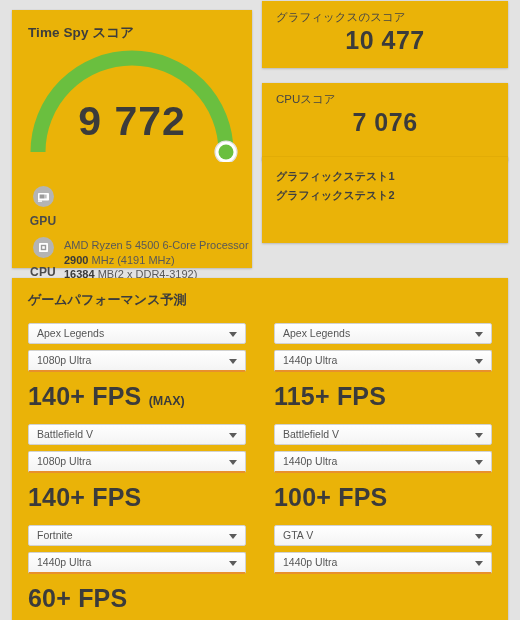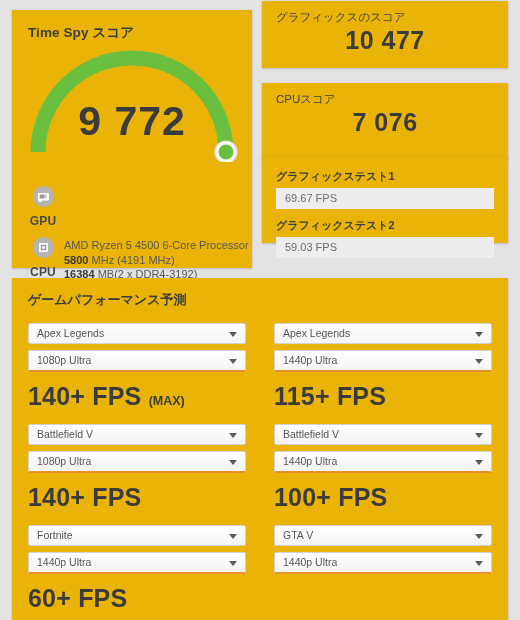--- a/index.html
+++ b/index.html
@@ -273,43 +273,41 @@
             <svg width="13" height="13" viewBox="0 0 13 13">
               <rect x="2" y="2" width="9" height="9" rx="0.8" fill="#ffffff"></rect>
               <rect x="3.8" y="3.8" width="5.4" height="5.4" fill="#9a9a9a"></rect>
               <rect x="5.2" y="5.2" width="2.6" height="2.6" fill="#ffffff"></rect>
             </svg>
           </span>
           <div class="hw-label">CPU</div>
         </div>
         <div class="hw-text">
           <div>AMD Ryzen 5 4500 6-Core Processor</div>
-          <div><b>5800</b><span> MHz (4191 MHz)</span></div>
+          <div><b>2900</b><span> MHz (4191 MHz)</span></div>
           <div><b>16384</b><span> MB(2 x DDR4-3192)</span></div>
         </div>
       </div>
 
     </div>
   </div>
 
   <div class="card" id="graphics-score-card">
     <div class="mini-title">グラフィックスのスコア</div>
     <div class="mini-value">10 477</div>
   </div>
 
   <div class="card" id="cpu-score-card">
     <div class="mini-title bold-cpu">CPUスコア</div>
     <div class="mini-value">7 076</div>
   </div>
 
   <div class="card" id="graphics-tests-card">
     <div class="gt-label">グラフィックステスト1</div>
-    <div class="gt-bar">69.67 FPS</div>
     <div class="gt-label">グラフィックステスト2</div>
-    <div class="gt-bar">59.03 FPS</div>
   </div>
 
   <div class="card" id="game-perf-card">
     <div class="gp-title">ゲームパフォーマンス予測</div>
 
     <div class="gp-grid">
 
       <div class="gp-cell">
         <div class="sel">
           <span>Apex Legends</span>

